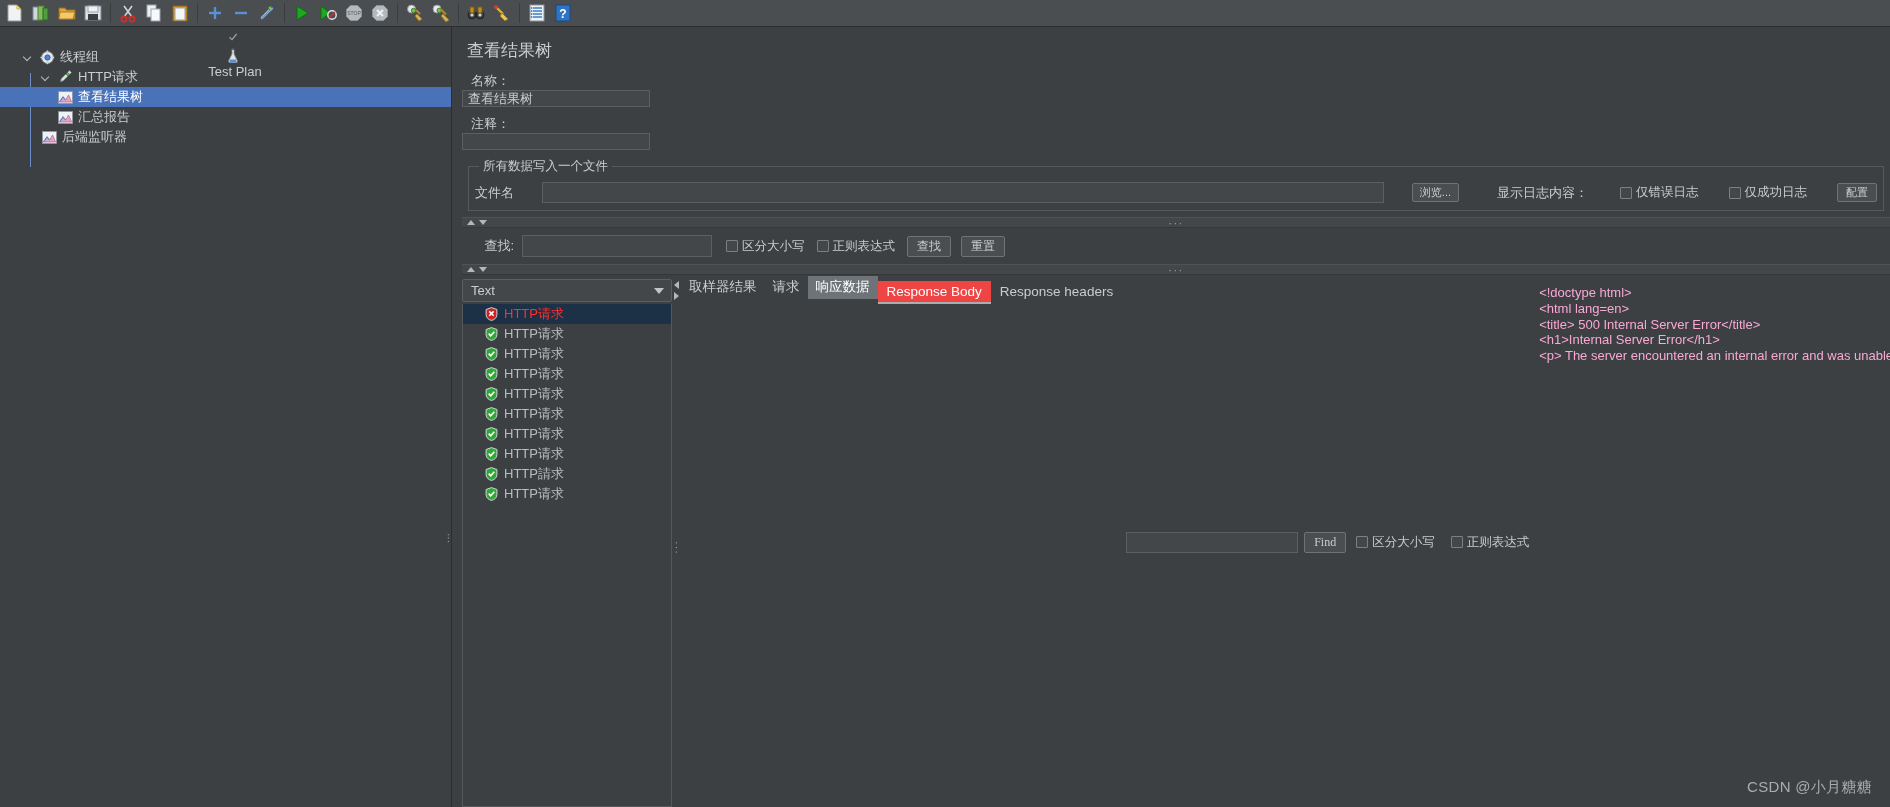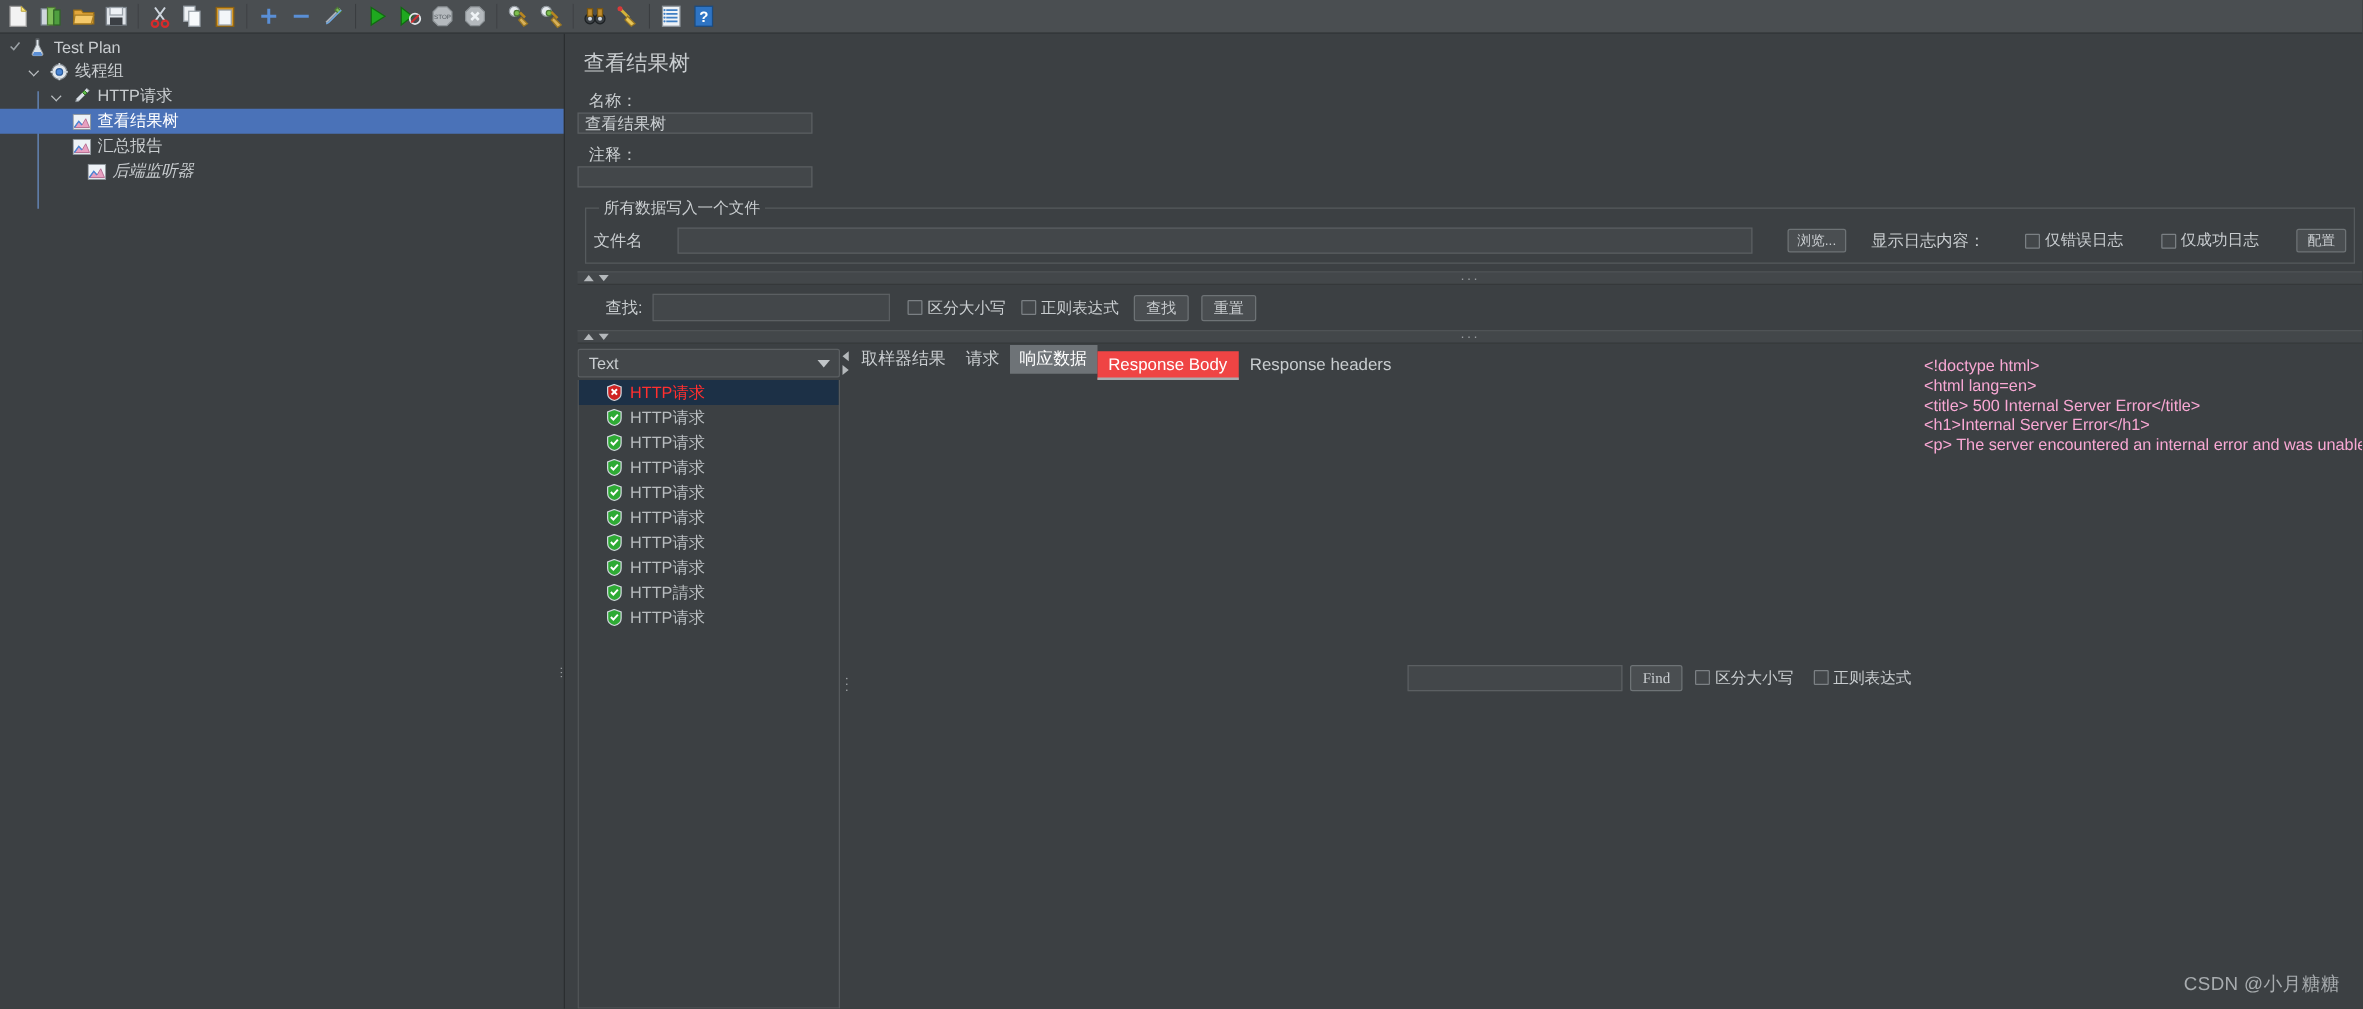--- a/index.html
+++ b/index.html
@@ -585,21 +585,21 @@
       </svg>
     </span>
   </div>
 </div>
 
 <div id="main">
 
   <div id="treepanel">
     <div class="guide" style="top:46px;height:94px;"></div>
 
-    <div class="tnode" style="padding-left:2px;">
+    <div class="tnode" style="padding-left:15px;flex-direction:column;">
       <span class="tw">
         <svg width="10" height="10" viewBox="0 0 10 10">
           <path d="M1.5 5.2L4 7.6 8.6 2" stroke="#9aa0a5" stroke-width="1.3" fill="none"></path>
         </svg>
       </span>
       <span class="ic">
         <svg width="14" height="15" viewBox="0 0 14 15">
           <path d="M6 1h2v5l3.2 6.6c.5 1-.2 2.2-1.3 2.2H4.1c-1.1 0-1.8-1.2-1.3-2.2L6 6z" fill="#dfe5ea" stroke="#8d949a" stroke-width="0.8"></path>
           <path d="M4.3 11.5h5.4l.9 1.8c.3.6-.1 1.2-.8 1.2H4.2c-.7 0-1.1-.6-.8-1.2z" fill="#5a8fd6"></path>
           <rect x="5.3" y="0.6" width="3.4" height="1.2" fill="#4a4e51"></rect>
@@ -655,21 +655,21 @@
       <span class="ic">
         <svg width="15" height="13" viewBox="0 0 15 13">
           <rect x="0.5" y="0.5" width="14" height="12" fill="#eef2f6" stroke="#8e959b" stroke-width="0.8"></rect>
           <path d="M1.5 11l3.5-5 2.6 3 3-5 3 7z" fill="#e8a0c0" stroke="#b0678c" stroke-width="0.7"></path>
           <path d="M1.5 11l3.5-5 2.6 3" fill="none" stroke="#4a86d6" stroke-width="1.1"></path>
         </svg>
       </span>
       <span class="lbl">汇总报告</span>
     </div>
 
-    <div class="tnode" style="padding-left:68px;font-style:italic;">
+    <div class="tnode" style="padding-left:40px;">
       <span class="ic">
         <svg width="15" height="13" viewBox="0 0 15 13">
           <rect x="0.5" y="0.5" width="14" height="12" fill="#eef2f6" stroke="#8e959b" stroke-width="0.8"></rect>
           <path d="M1.5 11l3.5-5 2.6 3 3-5 3 7z" fill="#e8a0c0" stroke="#b0678c" stroke-width="0.7"></path>
           <path d="M1.5 11l3.5-5 2.6 3" fill="none" stroke="#4a86d6" stroke-width="1.1"></path>
         </svg>
       </span>
       <span class="lbl">后端监听器</span>
     </div>
 
@@ -691,21 +691,21 @@
         <span class="flabel">注释：</span>
         <input class="tfield" type="text" value="" style="">
       </div>
 
       <fieldset class="groupbox">
         <legend>所有数据写入一个文件</legend>
         <div class="gbrow">
           <span class="gblabel">文件名</span>
           <input class="tfield" type="text" style="flex: 1 1 0%; min-width: 40px;" value="">
           <button class="btn small" style="margin-left:8px;">浏览...</button>
-          <span class="gblabel" style="margin-left:0;">显示日志内容：</span>
+          <span class="gblabel" style="margin-left:18px;">显示日志内容：</span>
           <label class="cbwrap">
             <span class="cbox"></span>
             <span class="cblab">仅错误日志</span>
           </label>
           <label class="cbwrap">
             <span class="cbox"></span>
             <span class="cblab">仅成功日志</span>
           </label>
           <button class="btn small" style="margin-left:4px;">配置</button>
         </div>

